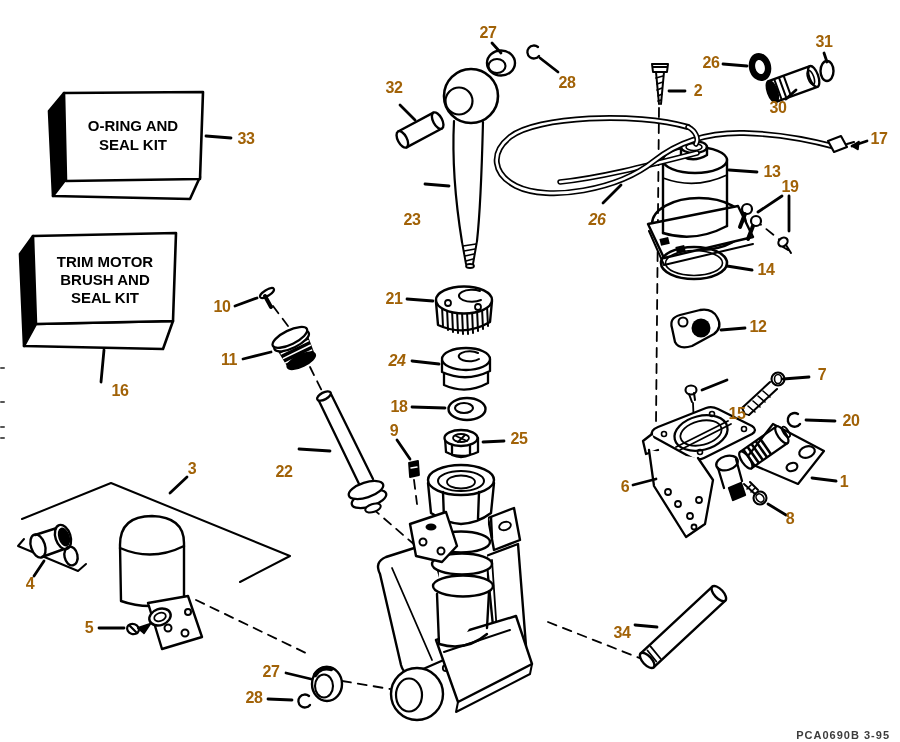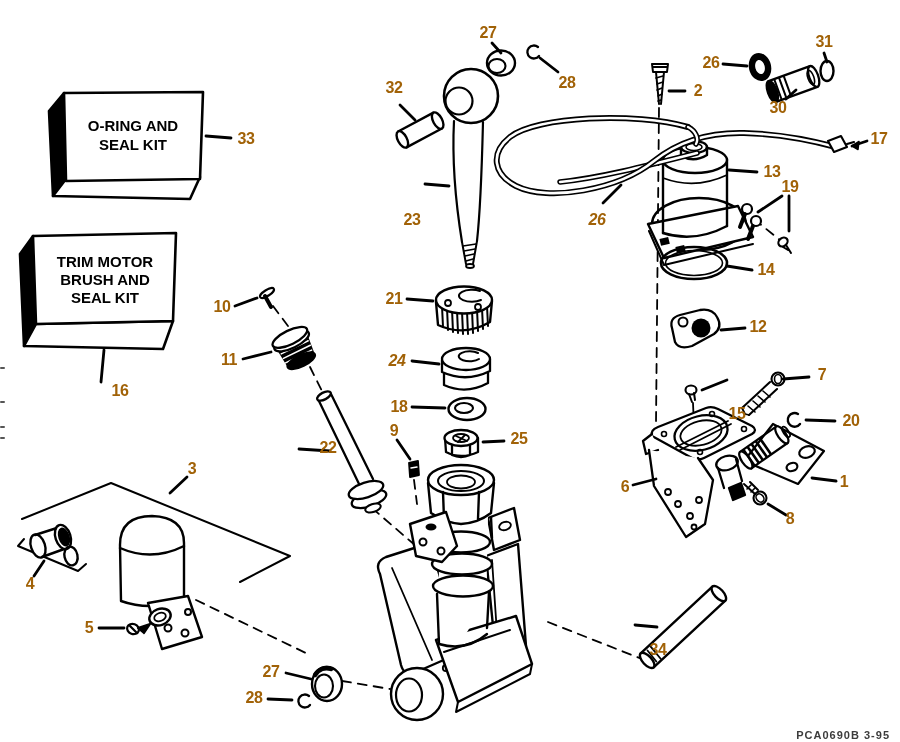--- a/index.html
+++ b/index.html
@@ -387,23 +387,23 @@
     <div class="callout" style="left: 222px; top: 307px;">10</div>
     <div class="callout" style="left: 229px; top: 360px;">11</div>
     <div class="callout" style="left: 394px; top: 299px;">21</div>
     <div class="callout" style="left: 397px; top: 361px; font-style: italic;">24</div>
     <div class="callout" style="left: 399px; top: 407px;">18</div>
     <div class="callout" style="left: 737px; top: 375px; margin-top: 39px;">15</div>
     <div class="callout" style="left: 822px; top: 375px;">7</div>
     <div class="callout" style="left: 394px; top: 431px;">9</div>
     <div class="callout" style="left: 519px; top: 427px; margin-top: 12px;">25</div>
     <div class="callout" style="left: 851px; top: 421px;">20</div>
-    <div class="callout" style="left: 284px; top: 448px; margin-left: 44px;">22</div>
+    <div class="callout" style="left: 284px; top: 472px;">22</div>
     <div class="callout" style="left: 192px; top: 469px;">3</div>
     <div class="callout" style="left: 625px; top: 487px;">6</div>
     <div class="callout" style="left: 844px; top: 482px;">1</div>
     <div class="callout" style="left: 30px; top: 584px;">4</div>
     <div class="callout" style="left: 790px; top: 519px;">8</div>
     <div class="callout" style="left: 89px; top: 628px;">5</div>
-    <div class="callout" style="left: 622px; top: 650px; margin-left: 36px;">34</div>
+    <div class="callout" style="left: 622px; top: 633px;">34</div>
     <div class="callout" style="left: 271px; top: 672px;">27</div>
     <div class="callout" style="left: 254px; top: 698px;">28</div>
   </div>
 
 </body></html>

